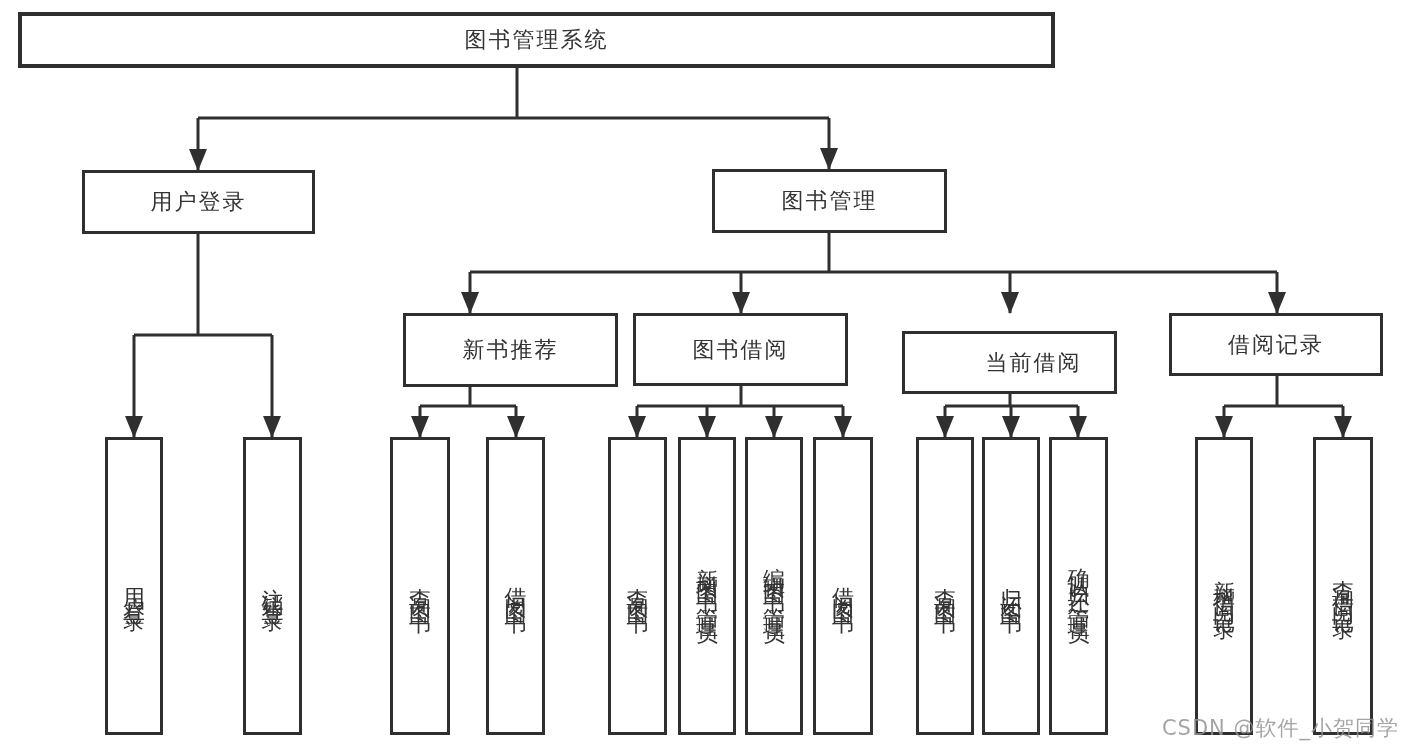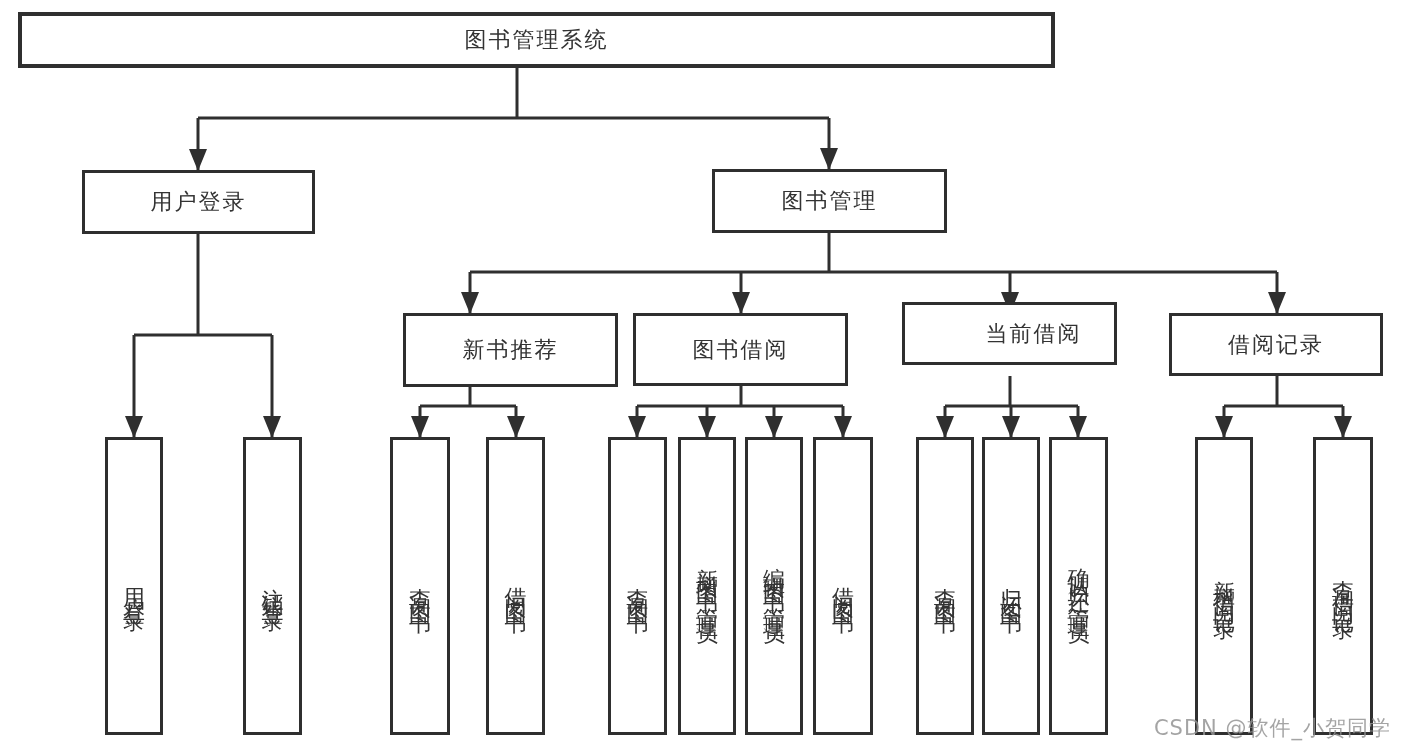--- a/index.html
+++ b/index.html
@@ -40,21 +40,21 @@
   .hlabel { white-space: nowrap; }
   .vbox .vlabel {
     writing-mode: vertical-rl;
     text-orientation: mixed;
     letter-spacing: 8px;
     line-height: 1.0;
     white-space: nowrap;
   }
   #watermark {
     position: absolute;
-    right: 14px;
+    right: 6px;
     bottom: 5px;
     z-index: 3;
     font-size: 21px;
     letter-spacing: 1px;
     color: rgba(148, 148, 148, 0.85);
     white-space: nowrap;
   }
 </style>
 </head>
 <body>
@@ -121,21 +121,21 @@
   <div class="box" style="left:712px; top:169px; width:235px; height:64px;text-align:right;">
     <span class="hlabel">图书管理</span>
   </div>
 
   <div class="box" style="left:362px; top:313px; width:215px; height:74px;margin-left:41px;">
     <span class="hlabel">新书推荐</span>
   </div>
   <div class="box" style="left:633px; top:313px; width:215px; height:73px;">
     <span class="hlabel">图书借阅</span>
   </div>
-  <div class="box" style="left:902px; top:302px; width:215px; height:63px;padding-left:48px;">
+  <div class="box" style="left:902px; top:331px; width:215px; height:63px;padding-left:48px;">
     <span class="hlabel">当前借阅</span>
   </div>
   <div class="box" style="left:1169px; top:313px; width:214px; height:63px;">
     <span class="hlabel">借阅记录</span>
   </div>
 
   <div class="box vbox" style="left:105px; top:437px; width:58px; height:298px;">
     <span class="vlabel">用户登录</span>
   </div>
   <div class="box vbox" style="left:243px; top:437px; width:59px; height:298px;">

